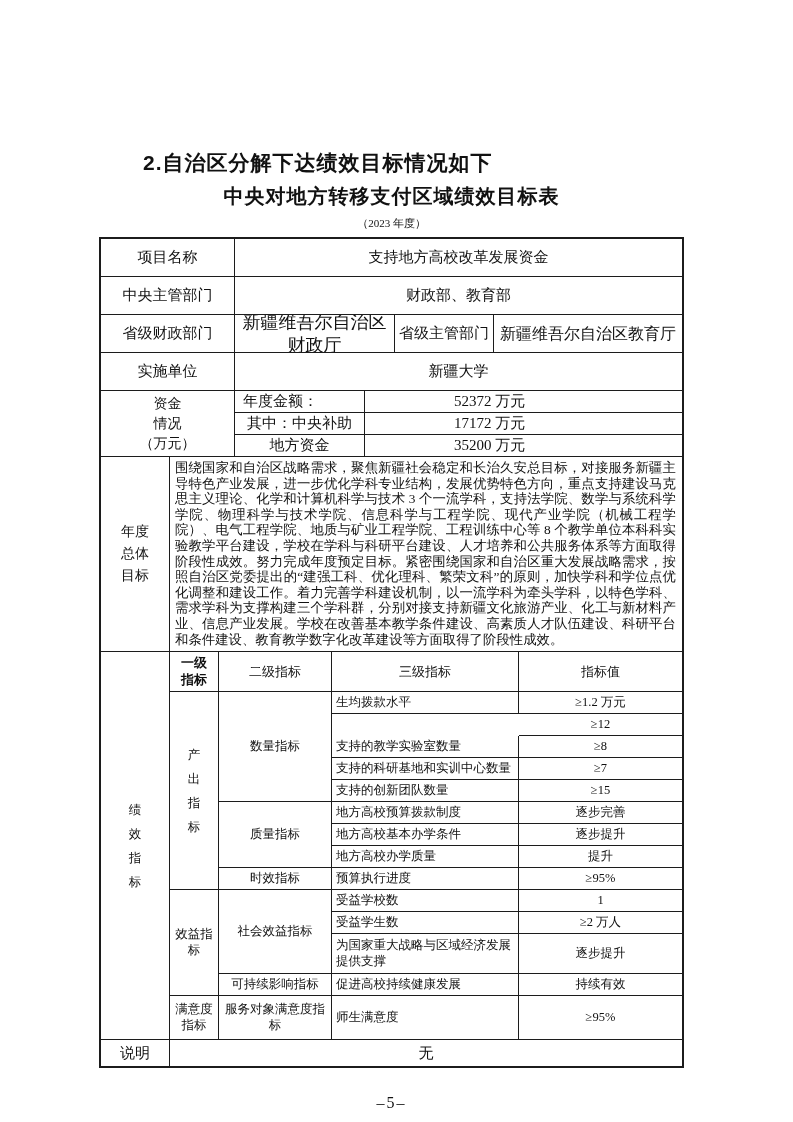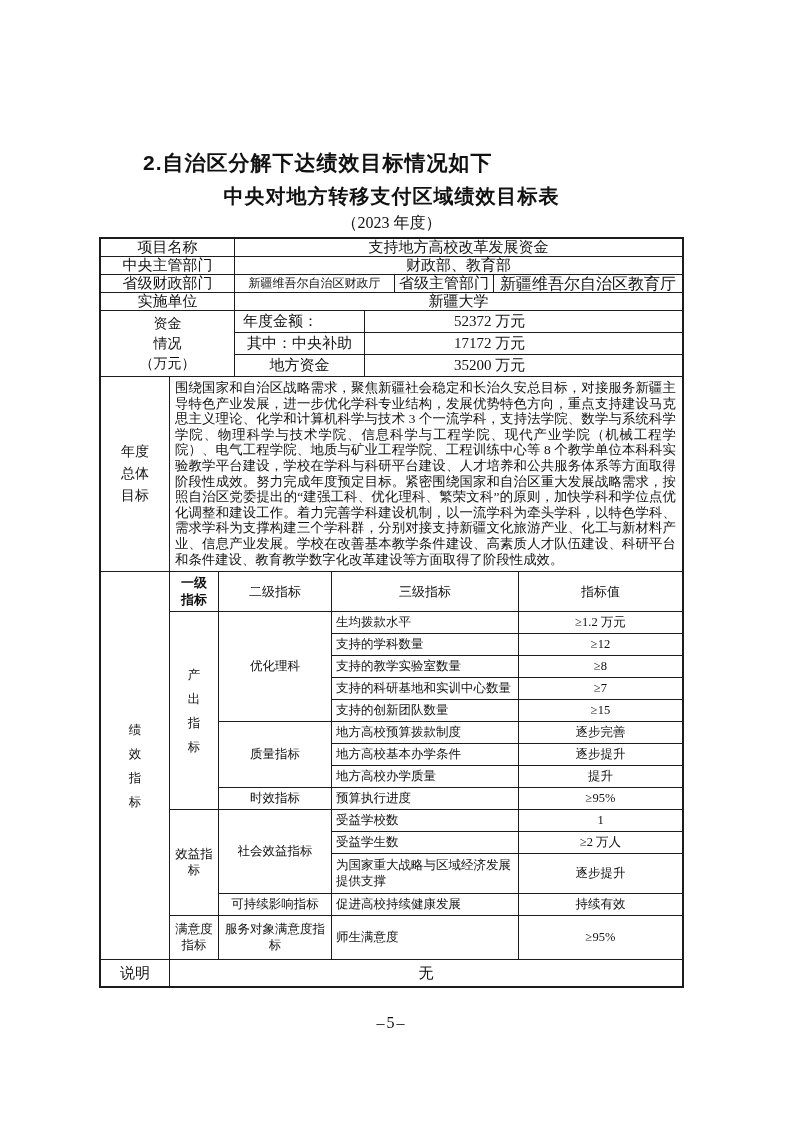--- a/index.html
+++ b/index.html
@@ -13,38 +13,38 @@
 
   .doc-heading {
     font-family:"Liberation Sans","DejaVu Sans",sans-serif;
     font-weight:bold; font-size:21px; letter-spacing:1px;
     margin-left:44px; line-height:30px;
   }
   .doc-title {
     font-weight:bold; font-size:20px; letter-spacing:1px;
     text-align:center; line-height:28px; margin-top:4px;
   }
-  .doc-year { font-size:16px; text-align:center; line-height:22px; margin-top:2px; }
+  .doc-year { font-size:11px; text-align:center; line-height:22px; margin-top:2px; }
 
   .tbl { width:585px; border:2px solid #1c1c1c; margin-top:3px; }
   .grid { display:grid; }
   .cell {
     border-right:1px solid #1c1c1c; border-bottom:1px solid #1c1c1c;
     display:flex; align-items:center; justify-content:center;
     font-size:15px; line-height:1.25; text-align:center; overflow:hidden;
     padding:1px 3px;
   }
   .cell.last-col { border-right:none; }
   .cell.no-bottom { border-bottom:none; }
   .preline { white-space:pre-line; }
 
   
   .rowA  { grid-template-columns:134px 1fr; }
   .rowA3 { grid-template-columns:134px 160px 99px 1fr; }
-  .rowA .cell, .rowA3 .cell { height:18px; }
+  .rowA .cell, .rowA3 .cell { height:38px; }
 
   
   .secB { grid-template-columns:134px 130px 1fr; grid-template-rows:repeat(3,22px); }
   .funds-label { grid-row:1/4; font-size:14px; line-height:20px; }
   .fund-annual-label { justify-content:flex-start; padding-left:8px; }
   .fund-value { padding-right:71px; }
 
   
   .secC { grid-template-columns:69px 1fr; }
   .goal-label { font-size:14px; line-height:22px; }
@@ -82,21 +82,21 @@
     <div class="grid rowA">
       <div class="cell">项目名称</div>
       <div class="cell last-col">支持地方高校改革发展资金</div>
     </div>
     <div class="grid rowA">
       <div class="cell">中央主管部门</div>
       <div class="cell last-col">财政部、教育部</div>
     </div>
     <div class="grid rowA3">
       <div class="cell">省级财政部门</div>
-      <div class="cell" style="font-size:12px;">新疆维吾尔自治区财政厅</div>
+      <div class="cell" style="font-size:18px;">新疆维吾尔自治区财政厅</div>
       <div class="cell">省级主管部门</div>
       <div class="cell last-col" style="font-size:16px;">新疆维吾尔自治区教育厅</div>
     </div>
     <div class="grid rowA">
       <div class="cell">实施单位</div>
       <div class="cell last-col">新疆大学</div>
     </div>
 
     <div class="grid secB">
       <div class="cell funds-label preline">资金
@@ -129,30 +129,29 @@
       <div class="cell hdr" style="grid-column:4;grid-row:1;">三级指标</div>
       <div class="cell hdr last-col" style="grid-column:5;grid-row:1;">指标值</div>
 
       <div class="cell v-label preline" style="grid-column:2;grid-row:2/11;">产
 出
 指
 标</div>
       <div class="cell" style="grid-column:2;grid-row:11/15;">效益指标</div>
       <div class="cell" style="grid-column:2;grid-row:15;">满意度指标</div>
 
-      <div class="cell" style="grid-column:3;grid-row:2/7;">优化理科</div>
+      <div class="cell" style="grid-column:3;grid-row:2/7;">数量指标</div>
       <div class="cell" style="grid-column:3;grid-row:7/10;">质量指标</div>
       <div class="cell" style="grid-column:3;grid-row:10;">时效指标</div>
       <div class="cell" style="grid-column:3;grid-row:11/14;">社会效益指标</div>
       <div class="cell" style="grid-column:3;grid-row:14;">可持续影响指标</div>
       <div class="cell" style="grid-column:3;grid-row:15;">服务对象满意度指标</div>
 
       <div class="cell name-cell" style="grid-column:4;grid-row:2;">生均拨款水平</div>
       <div class="cell last-col" style="grid-column:5;grid-row:2;">≥1.2 万元</div>
-      <div class="cell name-cell" style="grid-column:4;grid-row:3;">支持的学科数量</div>
       <div class="cell last-col" style="grid-column:5;grid-row:3;">≥12</div>
       <div class="cell name-cell" style="grid-column:4;grid-row:4;">支持的教学实验室数量</div>
       <div class="cell last-col" style="grid-column:5;grid-row:4;">≥8</div>
       <div class="cell name-cell" style="grid-column:4;grid-row:5;">支持的科研基地和实训中心数量</div>
       <div class="cell last-col" style="grid-column:5;grid-row:5;">≥7</div>
       <div class="cell name-cell" style="grid-column:4;grid-row:6;">支持的创新团队数量</div>
       <div class="cell last-col" style="grid-column:5;grid-row:6;">≥15</div>
       <div class="cell name-cell" style="grid-column:4;grid-row:7;">地方高校预算拨款制度</div>
       <div class="cell last-col" style="grid-column:5;grid-row:7;">逐步完善</div>
       <div class="cell name-cell" style="grid-column:4;grid-row:8;">地方高校基本办学条件</div>

